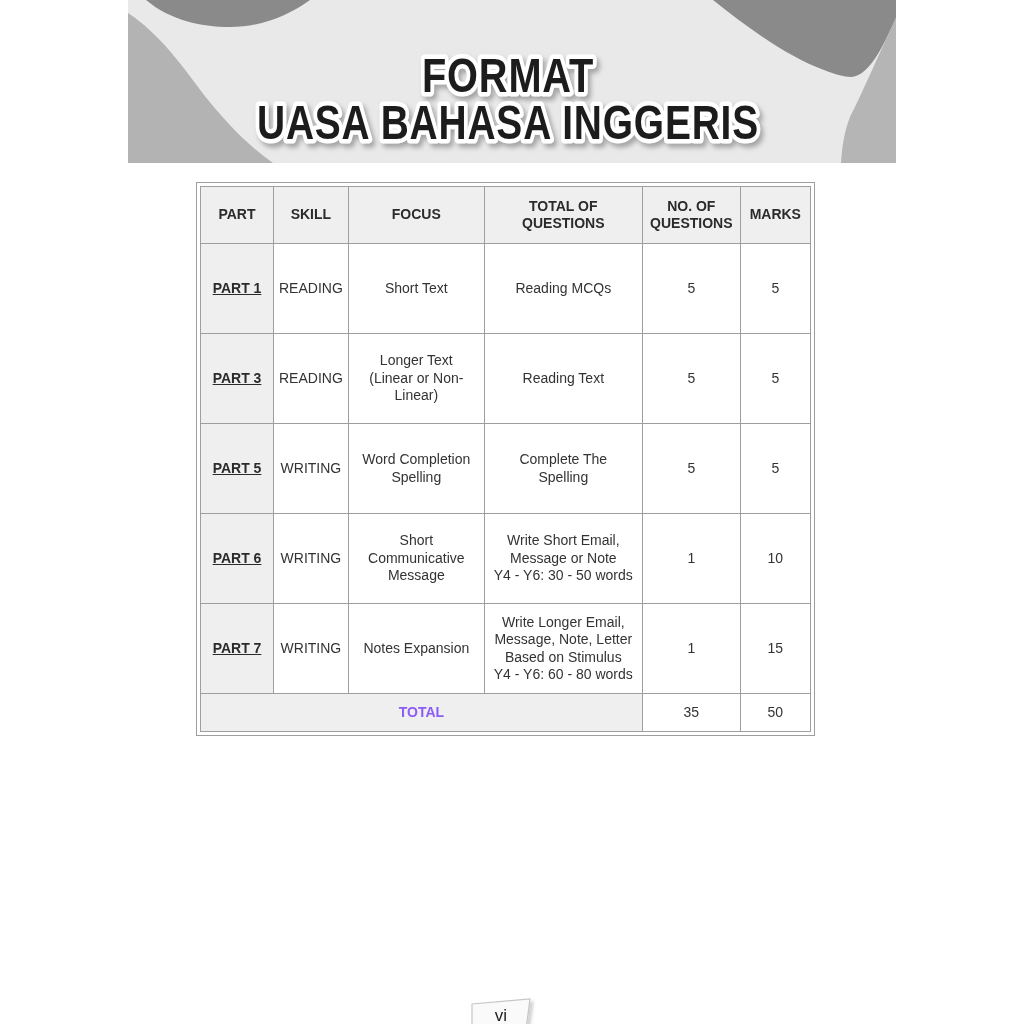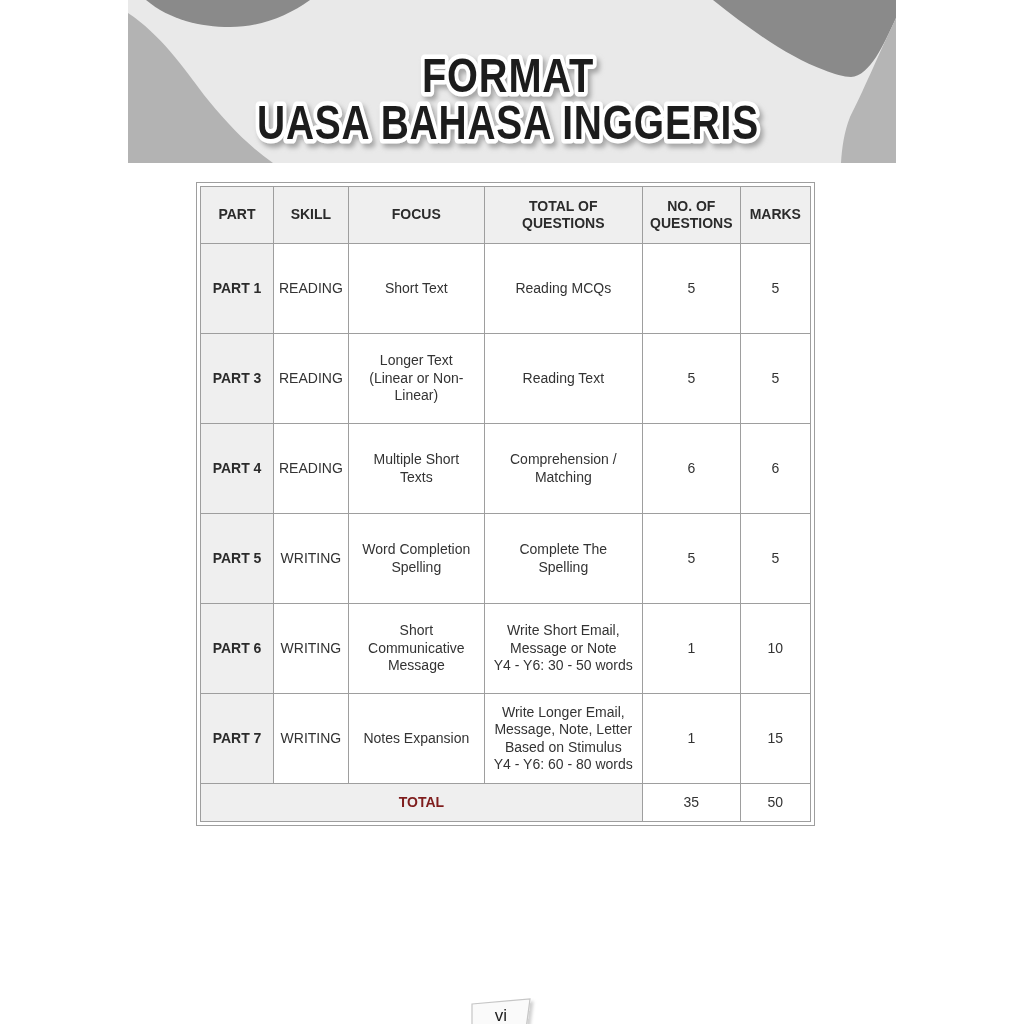--- a/index.html
+++ b/index.html
@@ -40,23 +40,23 @@
     font-size:14px;color:var(--body-text);
     line-height:1.25;padding:4px 5px;
     white-space:pre-line;
     overflow:hidden;
   }
   .format-table thead th{
     background:var(--shaded-cell-bg);
     font-weight:700;color:#2b2b2b;height:48px;
   }
   .format-table tbody tr{height:90px;}
-  .format-table td.part{background:var(--shaded-cell-bg);font-weight:700;color:#2b2b2b;}
+  .format-table td.part{background:var(--shaded-cell-bg);font-weight:700;color:#2b2b2b;text-decoration:underline;}
   .format-table tfoot tr{height:38px;}
-  .format-table td.total-label{background:var(--shaded-cell-bg);font-weight:700;color:#7f1d1d;}
+  .format-table td.total-label{background:var(--shaded-cell-bg);font-weight:700;color:#8b5cf6;}
 
   
   .page-footer{position:absolute;left:456px;top:992px;width:90px;height:60px;}
 </style>
 </head>
 <body>
 
 <div class="page">
 
   <div class="banner">
@@ -116,30 +116,20 @@
     <td class="part">PART 3</td>
     <td class="skill">READING</td>
     <td class="focus">Longer Text
 (Linear or Non-
 Linear)</td>
     <td class="qtype">Reading Text</td>
     <td class="num">5</td>
     <td class="marks">5</td>
   </tr>
 
-  <tr>
-    <td class="part">PART 4</td>
-    <td class="skill">READING</td>
-    <td class="focus">Multiple Short
-Texts</td>
-    <td class="qtype">Comprehension /
-Matching</td>
-    <td class="num">6</td>
-    <td class="marks">6</td>
-  </tr>
 
   <tr>
     <td class="part">PART 5</td>
     <td class="skill">WRITING</td>
     <td class="focus">Word Completion
 Spelling</td>
     <td class="qtype">Complete The
 Spelling</td>
     <td class="num">5</td>
     <td class="marks">5</td>

